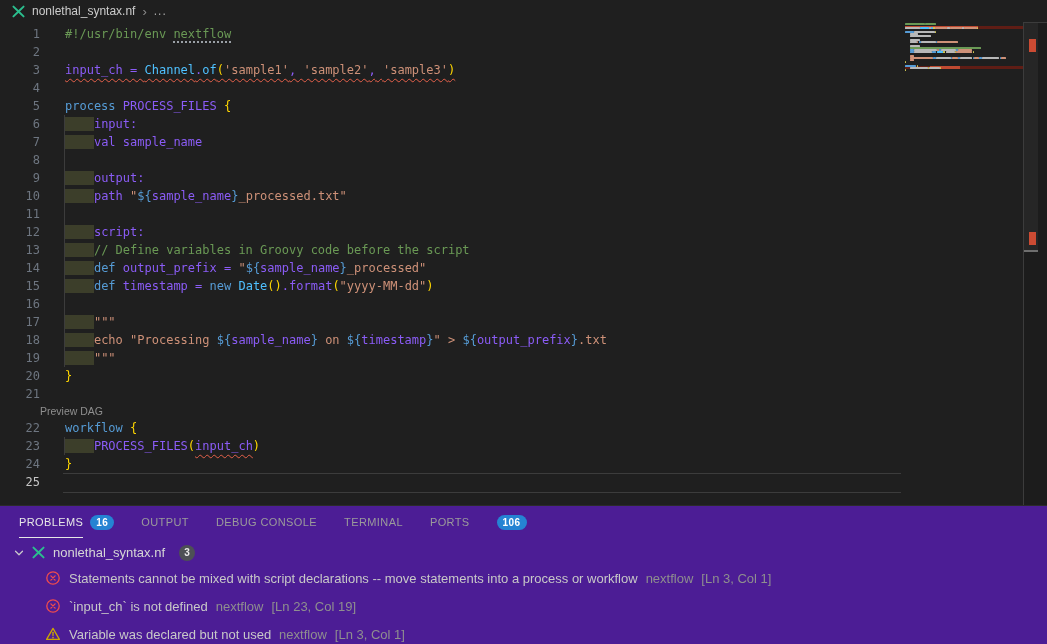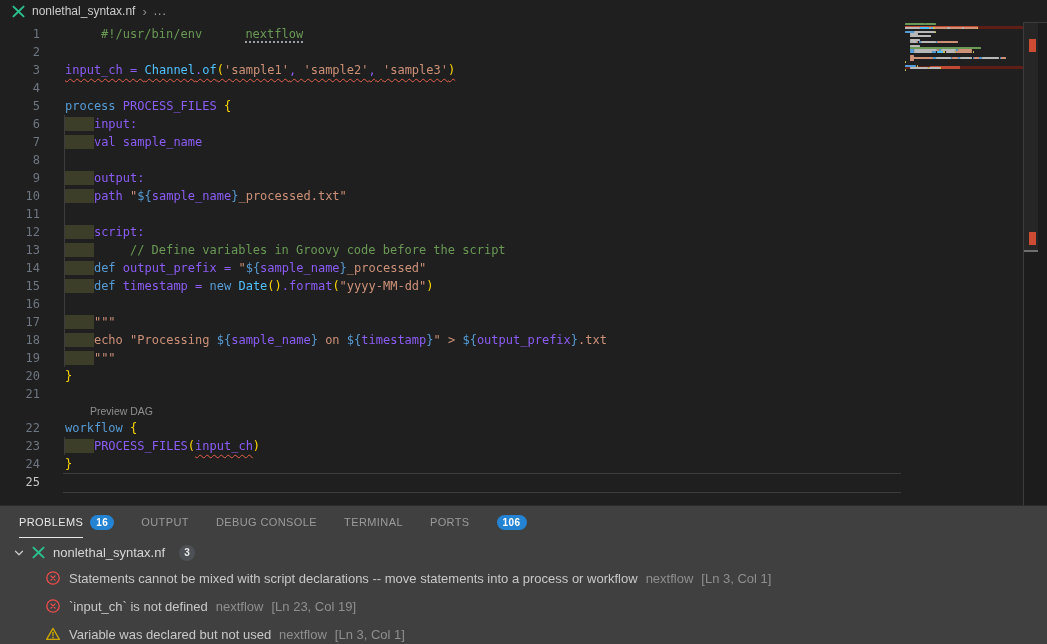--- a/index.html
+++ b/index.html
@@ -35,25 +35,25 @@
     position:absolute; left:0; top:0; width:40px; text-align:right;
     color:#6e7681; font-size:12px;
   }
   .lct { position:absolute; left:65px; top:0; }
   .line.active .ln { color:#c6c6c6; }
   .line.active::after {
     content:""; position:absolute; left:63px; width:838px; top:0; height:18px;
     border-top:1px solid #3c3c3c; border-bottom:1px solid #3c3c3c;
   }
   .lens-row {
-    position:relative; height:16px; padding-left:90px;
+    position:relative; height:16px; padding-left:40px;
     font-family:"Liberation Sans",sans-serif; font-size:10.5px; color:#8f8f8f;
     line-height:16px; cursor:pointer;
   }
-  .tk-com { color:#6a9955;margin-left:36px; }
+  .tk-com { color:#6a9955; }
   .tk-kw  { color:#569cd6; }
   .tk-cls { color:#4fc1ff;text-align:center; }
   .tk-str { color:#ce9178; }
   .tk-fg  { color:#8b5cf6; }
   .tk-brk { color:#ffd700; }
   .tk-tabhl { background:#3c3e2a; }
   .d-err {
     text-decoration:underline wavy #e4604a; text-decoration-thickness:1px;
     text-underline-offset:3.5px; text-decoration-skip-ink:none;
   }
@@ -79,21 +79,21 @@
     position:absolute; left:0; top:0; width:14px; height:229px;
     background:#262626; border-bottom:2px solid #6e6e6e;
   }
   .ruler-marker { position:absolute; left:5px; width:7px; height:13px; background:#cb4b33; }
   .ruler-marker.m1 { top:16px; }
   .ruler-marker.m2 { top:209px; }
 
   
   .panel {
     position:absolute; top:505px; left:0; right:0; height:139px;
-    background:#404040; border-top:1px solid #2b2b2b; color:#cccccc;
+    background:#4c1d95; border-top:1px solid #2b2b2b; color:#cccccc;
   }
   .ptabs {
     display:flex; align-items:stretch; height:32px; padding:0 19px; gap:27px;
   }
   .ptab {
     display:flex; align-items:center; gap:7px; color:#9b9b9b;
     font-size:11px; letter-spacing:0.4px; cursor:pointer;
   }
   .ptab .lbl { display:flex; align-items:center; height:100%; border-bottom:1px solid transparent; }
   .ptab.active { color:#e7e7e7; }

